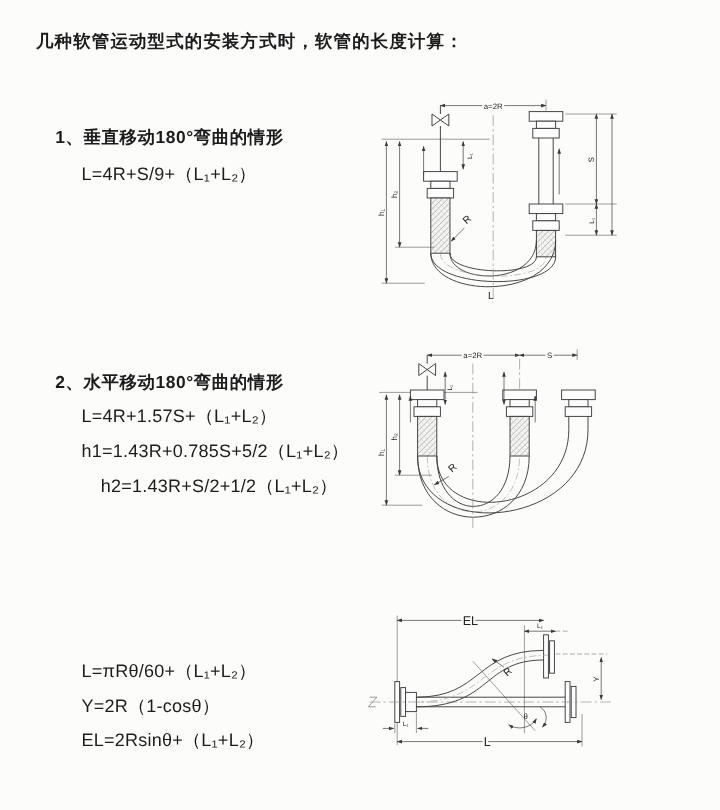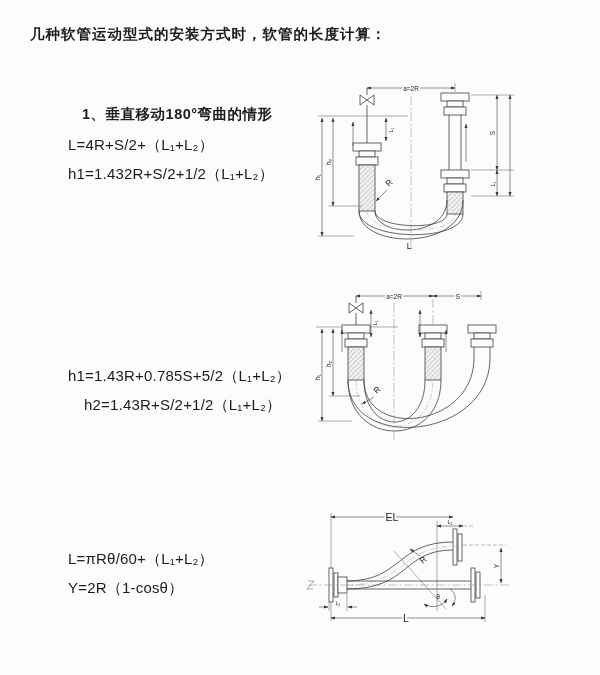--- a/index.html
+++ b/index.html
@@ -1,20 +1,20 @@
 <!DOCTYPE html>
 <html><head>
 <meta charset="utf-8">
 <style>
   html,body{margin:0;padding:0;}
   body{width:600px;height:675px;background:#fcfcfb;position:relative;overflow:hidden;
        font-family:"Liberation Sans","DejaVu Sans",sans-serif;color:#1c1c1c;}
   #doc{position:absolute;inset:0;padding-left:28px;}
   .title{position:absolute;left:30px;top:25px;font-size:14.5px;font-weight:600;letter-spacing:1px;}
-  .heading{position:absolute;font-size:14.5px;font-weight:600;letter-spacing:0.5px;white-space:nowrap;margin-left:36px;}
+  .heading{position:absolute;font-size:14.5px;font-weight:600;letter-spacing:0.5px;white-space:nowrap;}
   .formula{position:absolute;font-size:15px;font-weight:500;white-space:nowrap;letter-spacing:0.2px;}
   svg{position:absolute;overflow:visible;}
   svg text{font-family:"Liberation Sans","DejaVu Sans",sans-serif;fill:#222;}
   .lbl{font-size:6.5px;}
   .lblS{font-size:5.5px;}
   .lblM{font-size:8.5px;}
   .lblB{font-size:10.5px;}
   .ko{paint-order:stroke;stroke:#fcfcfb;stroke-width:3.5px;stroke-linejoin:round;}
   .ln{stroke:#3f3f3f;stroke-width:0.8;fill:none;}
   .dim{stroke:#444;stroke-width:0.6;fill:none;}
@@ -25,28 +25,30 @@
   .fit{fill:#fdfdfd;stroke:#3f3f3f;stroke-width:0.8;}
 </style>
 </head>
 <body>
 
 <div id="doc">
 
   <div class="title">几种软管运动型式的安装方式时，软管的长度计算：</div>
 
   <div class="heading" style="left:46px;top:105px">1、垂直移动180°弯曲的情形</div>
-  <div class="formula" style="left:68px;top:136px">L=4R+S/2+（L₁+L₂）</div>
-  <div class="formula" style="left:68px;top:165px">h1=1.432R+S/2+1/2（L₁+L₂）</div>
-
+  <div class="formula" style="left:68px;top:136px">L=4R+S/9+（L₁+L₂）</div>
+
+  <div class="heading" style="left:46px;top:309px">2、水平移动180°弯曲的情形</div>
+  <div class="formula" style="left:68px;top:338px">L=4R+1.57S+（L₁+L₂）</div>
   <div class="formula" style="left:68px;top:367px">h1=1.43R+0.785S+5/2（L₁+L₂）</div>
   <div class="formula" style="left:84px;top:396px">h2=1.43R+S/2+1/2（L₁+L₂）</div>
 
   <div class="formula" style="left:68px;top:550px">L=πRθ/60+（L₁+L₂）</div>
   <div class="formula" style="left:68px;top:579px">Y=2R（1-cosθ）</div>
+  <div class="formula" style="left:68px;top:608px">EL=2Rsinθ+（L₁+L₂）</div>
 
   <svg style="left:310px;top:70px" width="245" height="185" viewBox="310 70 245 185">
     <defs>
       <marker id="a1" viewBox="0 0 10 10" refX="9" refY="5" markerWidth="7.5" markerHeight="7.5" orient="auto-start-reverse">
         <path d="M0,1.6 L10,5 L0,8.4 Z" fill="#3a3a3a"></path>
       </marker>
       <pattern id="h1p" width="3.4" height="3.4" patternUnits="userSpaceOnUse" patternTransform="rotate(45)">
         <rect width="3.4" height="3.4" fill="#f4f4f2"></rect>
         <line x1="0" y1="0" x2="0" y2="3.4" stroke="#8a8a8a" stroke-width="0.7"></line>
         <line x1="0" y1="0" x2="3.4" y2="0" stroke="#bdbdbd" stroke-width="0.45"></line>

